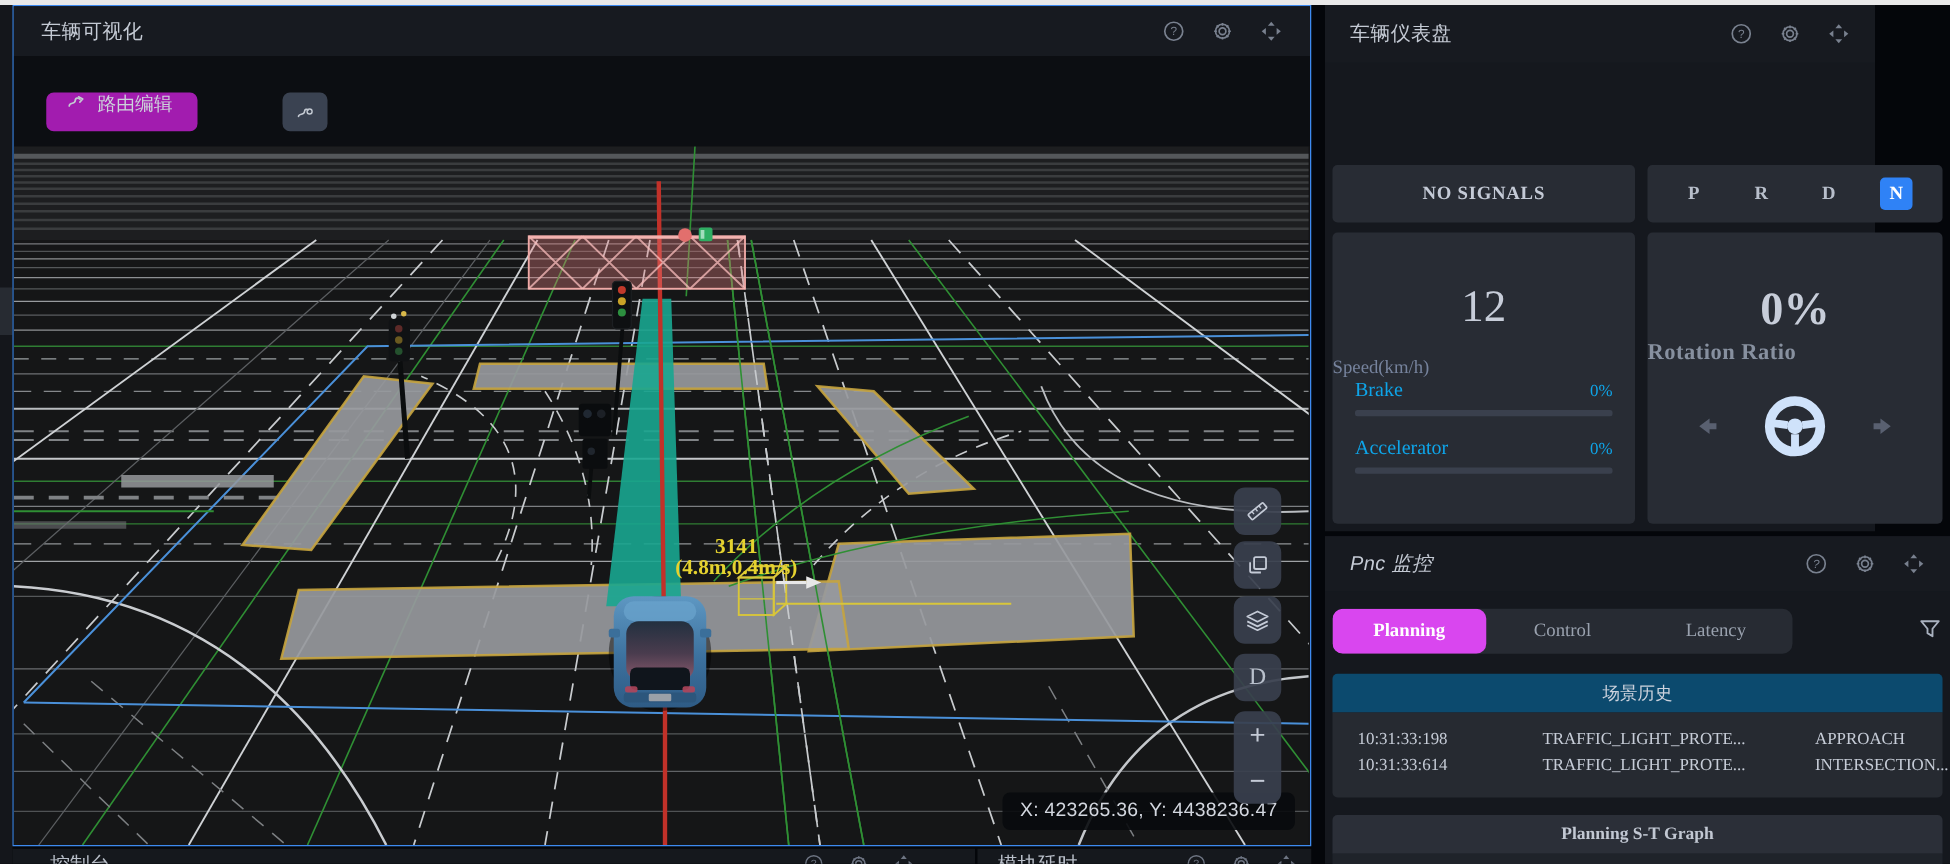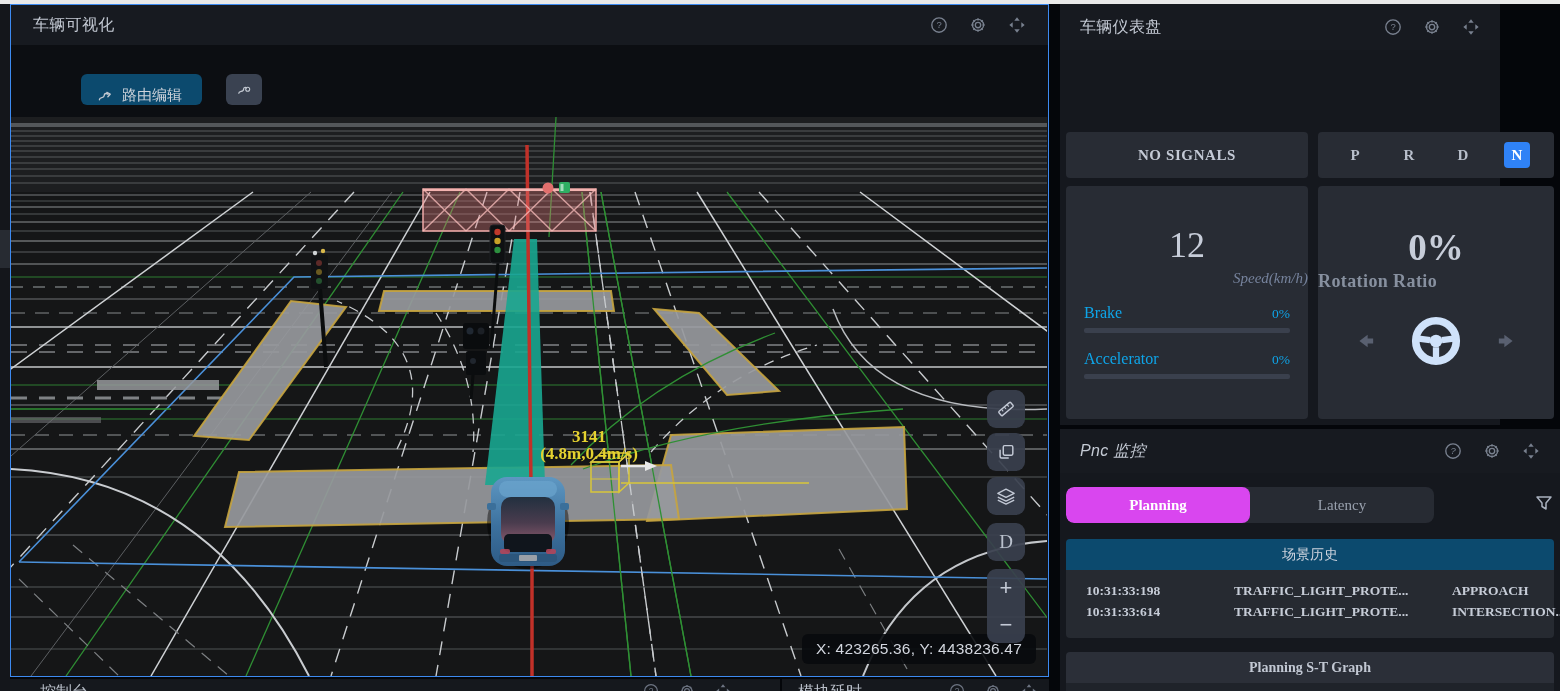--- a/index.html
+++ b/index.html
@@ -16,22 +16,22 @@
   .ptitle { font-size:16px; color:#c4cad4; letter-spacing:.3px; }
   .hicons { margin-left:auto; display:flex; gap:21px; align-items:center; color:#79818f; }
   .ic { width:18px; height:18px; display:inline-block; color:inherit; }
   .ic svg { width:100%; height:100%; display:block; }
 
   
   .viz { left:10px; top:4px; width:1039px; height:673px; border:1.5px solid #3d8af0; background:#0e1014; }
   .viz .phead { background:#171a20; height:40px; padding:0 22px; }
   .viz-toolbar { position:relative; height:72px; background:#0c0e12; }
   .route-btn { position:absolute; left:26px; top:29px; height:31px; padding:0 20px 0 16px;
-    background:#0c4a6e; border:none; border-radius:6px; color:#ccd2da; font-size:15px;
-    display:flex; align-items:flex-end; gap:9px; cursor:pointer;margin-left:44px; }
+    background:#a21caf; border:none; border-radius:6px; color:#ccd2da; font-size:15px;
+    display:flex; align-items:flex-start; gap:9px; cursor:pointer; }
   .route-btn .ic { width:16px; height:16px; color:#c3c9d2; }
   .route-btn-sm { position:absolute; left:215px; top:29px; width:36px; height:31px;
     background:#3a4251; border:none; border-radius:6px; color:#c3c9d2;
     display:flex; align-items:center; justify-content:center; cursor:pointer; }
   .route-btn-sm .ic { width:16px; height:16px; }
   .viewport { position:absolute; left:0; top:112px; right:0; bottom:0; background:#131416; overflow:hidden; }
   .viewport svg.scene { display:block; }
 
   .scene-btn { position:absolute; left:976px; width:38px; height:38px; border:none; border-radius:9px;
     background:rgba(57,64,78,.93); color:#c4cad6; display:flex; align-items:center; justify-content:center;
@@ -52,21 +52,21 @@
   .auto-card { left:6px; top:70px; width:488px; height:46px; display:flex; align-items:center; justify-content:center;
     color:#c8ceda; font-size:16px; font-weight:bold; letter-spacing:.8px; }
   .sig-card { left:6px; top:128px; width:242px; height:46px; display:flex; align-items:center; justify-content:center;
     color:#c4cad6; font-size:15px; font-weight:bold; letter-spacing:.6px; }
   .gear-card { left:258px; top:128px; width:236px; height:46px; display:flex; align-items:center;
     justify-content:space-around; padding:0 10px; }
   .gear { color:#b8bfcb; font-size:15px; font-weight:bold; width:26px; height:26px; line-height:26px; text-align:center; }
   .gear.active { background:#2f82f6; border-radius:4px; color:#fff; }
   .speed-card { left:6px; top:182px; width:242px; height:233px; }
   .speed-num { margin-top:38px; text-align:center; font-size:36px; color:#c7cdd9; }
-  .speed-lab { margin-top:4px; text-align:right; font-size:15px; color:#76839d;font-style:italic; }
+  .speed-lab { margin-top:20px; text-align:left; font-size:15px; color:#76839d; }
   .pedal { position:absolute; left:18px; right:18px; }
   .pedal-row { display:flex; justify-content:space-between; align-items:baseline; color:#0ea5e9; }
   .pedal-row .lab { font-size:16px; }
   .pedal-row .val { font-size:13.5px; }
   .pedal-bar { margin-top:6px; height:5px; background:#3a404d; border-radius:2px; }
   .rot-card { left:258px; top:182px; width:236px; height:233px; }
   .rot-num { margin-top:40px; text-align:center; font-size:37px; font-weight:bold; color:#c7cdd9; }
   .rot-lab { margin-top:2px; font-size:18px; font-weight:bold; color:#87909f; letter-spacing:.4px; }
   .wheel-row { margin-top:22px; display:flex; align-items:center; justify-content:center; gap:32px; }
   .wheel-row .arr { width:22px; height:22px; color:#596070; }
@@ -79,21 +79,21 @@
     border-radius:8px; display:flex; overflow:hidden; }
   .tab { flex:1; border:none; background:none; color:#99a1ae; font-size:15px;
     font-family:"Liberation Serif","DejaVu Serif",serif; cursor:pointer; }
   .tab.active { background:#d946ef; color:#fff; font-weight:bold; border-radius:8px; }
   .filter-ic { position:absolute; right:6px; top:64px; width:20px; height:20px; color:#a9b1bf; cursor:pointer; }
   .hist-card { position:absolute; left:6px; top:110px; width:488px; }
   .card-head { height:31px; background:#0c4a6e; border-radius:4px 4px 0 0; display:flex; align-items:center;
     justify-content:center; color:#ccd2dd; font-size:14px; }
   .hist-body { background:#262a31; border-radius:0 0 4px 4px; padding:10px 0 16px 0; }
   .hist-row { display:grid; grid-template-columns:148px 218px auto; padding:0 0 0 20px; height:21px;
-    align-items:center; color:#c6ccd7; font-size:13.5px; font-weight:bold; }
+    align-items:center; color:#c6ccd7; font-size:13.5px; font-weight:normal; }
   .st-card { position:absolute; left:6px; top:223px; width:488px; }
   .st-head { height:31px; background:#2b2f38; border-radius:4px 4px 0 0; display:flex; align-items:center;
     justify-content:center; color:#c2c8d3; font-size:14px; font-weight:bold; }
   .st-body { height:40px; background:#1f232a; }
 
   
   .bstrip { position:absolute; top:679px; height:12px; background:#15181d; overflow:hidden; }
   .bstrip .bt { position:absolute; top:3px; font-size:16px; color:#b9bfc9; }
   .bstrip .bicons { position:absolute; top:4px; display:flex; gap:20px; color:#6d7482; }
   .bstrip .ic { width:16px; height:16px; }
@@ -520,20 +520,21 @@
         </span>
       <span class="ic">
           <svg>
             <use href="#ic-move"></use>
           </svg>
         </span>
     </span>
   </div>
   <div class="tabs">
     <button class="tab active">Planning</button>
+    <button class="tab">Control</button>
     <button class="tab">Latency</button>
   </div>
   <span class="ic filter-ic">
       <svg>
         <use href="#ic-filter"></use>
       </svg>
     </span>
 
   <div class="hist-card">
     <div class="card-head">场景历史</div>

